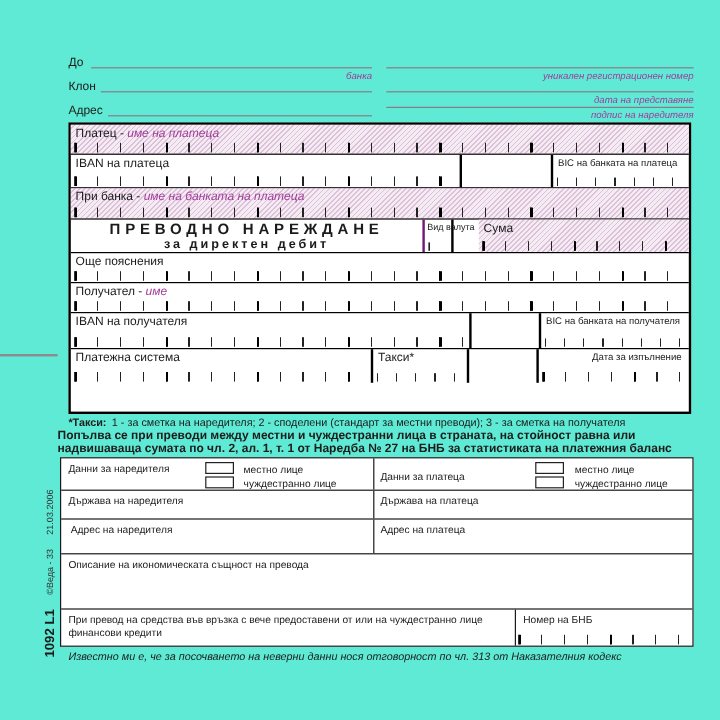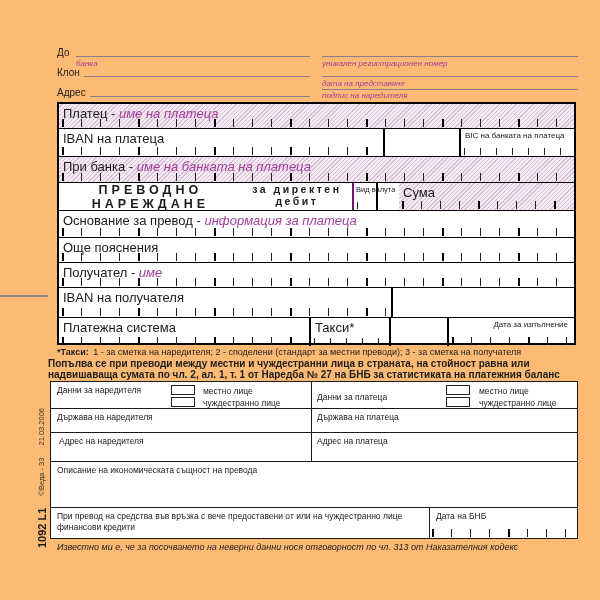--- a/index.html
+++ b/index.html
@@ -1,45 +1,45 @@
 <!DOCTYPE html>
 <html><head>
 <meta charset="utf-8">
 <style>
   * { margin:0; padding:0; box-sizing:border-box; }
   html,body { width:600px; height:600px; background:#ffffff;
     font-family:"Liberation Sans", sans-serif; color:#1b1b1b; }
-  .page { position:relative; width:600px; height:600px; background:#fdba74; overflow:hidden; }
+  .page { position:relative; width:600px; height:600px; background:#5eead4; overflow:hidden; }
 
   
   .abs { position:absolute; }
   .cap { color:#a23c9b; font-style:italic; }
   .hline { position:absolute; border-bottom:1px solid #8a7a8a; height:1px; }
-  .hcap { position:absolute; text-align:left; font-size:8px; color:#a23c9b; font-style:italic; }
+  .hcap { position:absolute; text-align:right; font-size:8px; color:#a23c9b; font-style:italic; }
   .hlabel { position:absolute; font-size:10px; color:#1b1b1b; }
 
   .hatch { background-image:repeating-linear-gradient(135deg,#f5ebf3 0px,#f5ebf3 2px,#dcc0d9 2px,#dcc0d9 3px); }
 
   .mainbox { position:absolute; left:57px; top:102px; width:519px; height:243px; border:2px solid #000; background:#fff; }
   .row { position:relative; width:100%; border-bottom:1px solid #000; }
   .row:last-child { border-bottom:none; }
-  .flabel { font-size:13px; padding:2px 0 0 4px; white-space:nowrap; }
+  .flabel { font-size:10px; padding:2px 0 0 4px; white-space:nowrap; }
   .flabel-sm { font-size:8px; padding:2px 0 0 4px; white-space:nowrap; }
 
   .comb { position:absolute; left:3px; right:3px; bottom:1px; height:8px;
     background-image:
       repeating-linear-gradient(to right,#000 0 2px,transparent 2px 76px),
       repeating-linear-gradient(to right,#222 0 1px,transparent 1px 19px); }
   .comb-sm { position:absolute; left:3px; right:3px; bottom:1px; height:7px;
     background-image:repeating-linear-gradient(to right,#222 0 1px,transparent 1px 16px); }
 
   .subbox-l { position:absolute; left:0; top:0; bottom:0; border-right:2px solid #000; }
   .subbox-r { position:absolute; top:0; bottom:0; right:0; border-left:2px solid #000; }
 
-  .titlecell { position:absolute; left:0; top:0; bottom:0; width:293px; display:flex; flex-direction:row; justify-content:center; }
+  .titlecell { position:absolute; left:0; top:0; bottom:0; width:293px; display:flex; flex-direction:column; justify-content:center; }
   .t1 { font-weight:bold; font-size:12.5px; letter-spacing:4px; text-align:center; }
   .t2 { font-weight:bold; font-size:10.5px; letter-spacing:2.5px; text-align:center; }
 
   .note { position:absolute; font-size:9px; }
   .para { position:absolute; font-weight:bold; font-size:10px; line-height:11px; }
 
   .stattable { position:absolute; left:50px; top:381px; width:528px; border:1px solid #1a1a1a; background:#fff; }
   .strow { position:relative; width:100%; border-bottom:1px solid #1a1a1a; }
   .strow:last-child { border-bottom:none; }
   .stdiv { position:absolute; top:0; bottom:0; border-left:1px solid #1a1a1a; }
@@ -125,45 +125,42 @@
       <div class="abs" style="left:293px;top:0;bottom:0;width:26px;border-left:2px solid #701a75;border-right:2px solid #000">
         <div style="font-size:7.5px;padding:2px 0 0 2px;white-space:nowrap">Вид валута</div>
         <div class="comb-sm"></div>
       </div>
       <div class="abs hatch" style="left:340px;top:0;bottom:0;right:0">
         <div class="flabel">Сума</div>
         <div class="comb"></div>
       </div>
     </div>
 
-    <div class="row" style="height:27px">
-      <div class="flabel">
-        <span>Основание за превод -</span>
-        <span class="cap">информация за платеца</span>
-      </div>
-      <div class="comb"></div>
-    </div>
 
     <div class="row" style="height:25px">
       <div class="flabel">Още пояснения</div>
       <div class="comb"></div>
     </div>
 
     <div class="row" style="height:25px">
       <div class="flabel">
         <span>Получател -</span>
         <span class="cap">име</span>
       </div>
       <div class="comb"></div>
     </div>
 
     <div class="row" style="height:30px">
       <div class="subbox-l" style="width:334px">
         <div class="flabel">IBAN на получателя</div>
         <div class="comb"></div>
+      </div>
+      <div class="subbox-r" style="left:390px">
+        <div class="flabel-sm">BIC на банката на получателя</div>
+        <div class="comb-sm"></div>
       </div>
     </div>
 
     <div class="row" style="height:28px">
       <div class="subbox-l" style="width:252px">
         <div class="flabel">Платежна система</div>
         <div class="comb"></div>
       </div>
       <div class="abs" style="left:252px;top:0;bottom:0;width:80px;border-right:2px solid #000">
         <div class="flabel" style="padding-right:5px">Такси*</div>
@@ -218,21 +215,21 @@
 
     <div class="strow" style="height:46px">
       <span class="stlabel" style="left:6px;top:3px">Описание на икономическата същност на превода</span>
       <span class="abs" style="left:0;right:0;top:13px;bottom:0"></span>
     </div>
 
     <div class="strow" style="height:30px">
       <div class="stdiv" style="left:378px"></div>
       <span class="stlabel" style="left:6px;top:3px;width:366px;white-space:normal;line-height:11px">При превод на средства във връзка с вече предоставени от или на чуждестранно лице финансови  кредити</span>
       <div class="abs" style="left:378px;right:0;top:0;bottom:0">
-        <span class="stlabel" style="left:7px;top:3px">Дата на БНБ</span>
+        <span class="stlabel" style="left:7px;top:3px">Номер на БНБ</span>
         <div class="comb"></div>
       </div>
     </div>
   </div>
 
   <div class="declaration">Известно ми е, че за посочването на неверни данни нося отговорност по чл. 313 от Наказателния кодекс</div>
 
 </div>
 
 </body></html>

